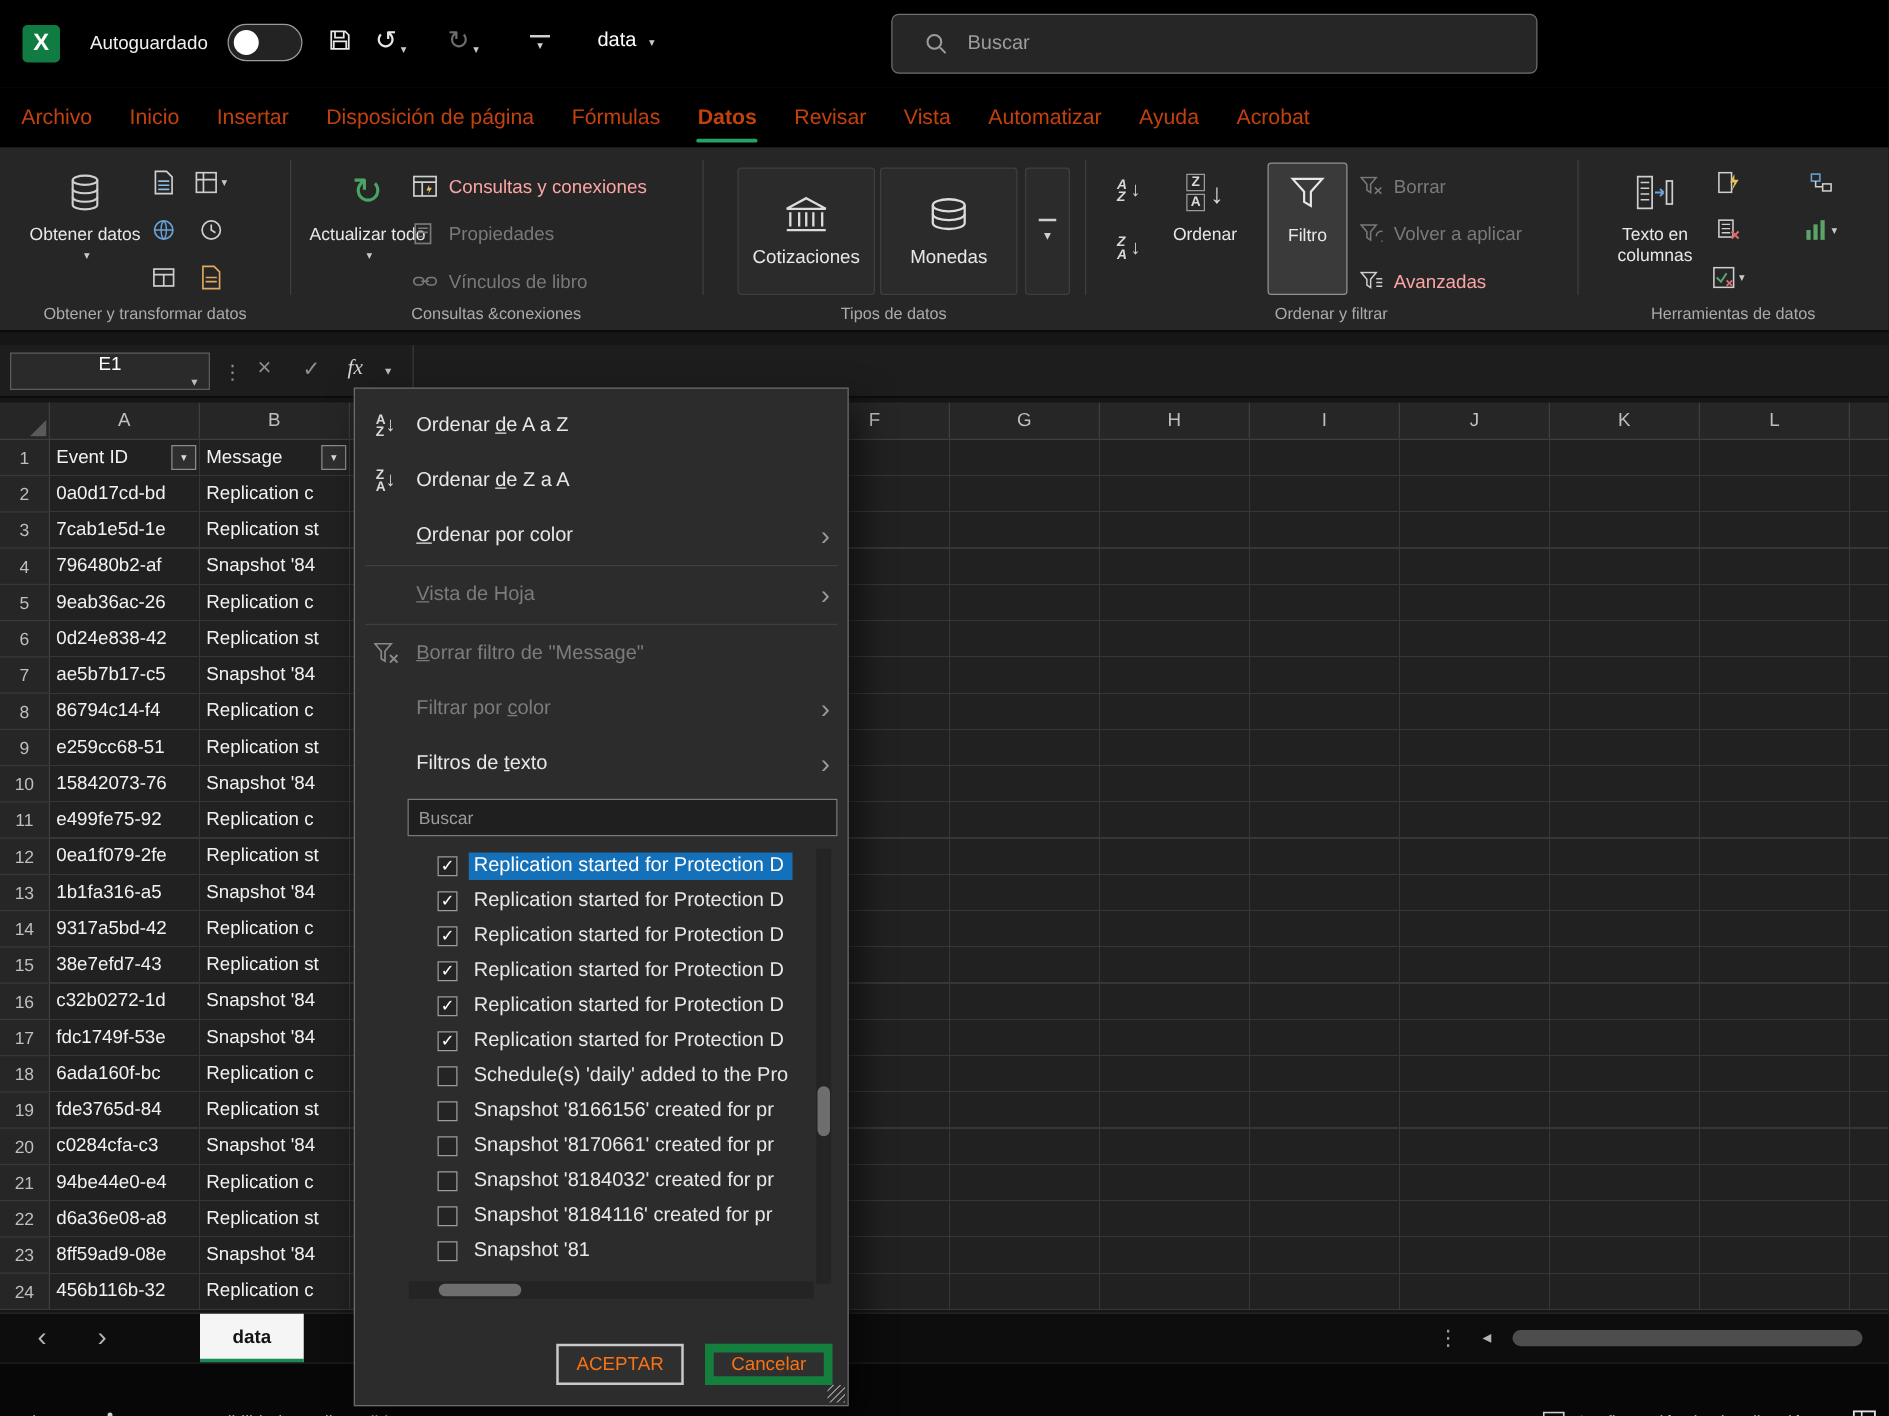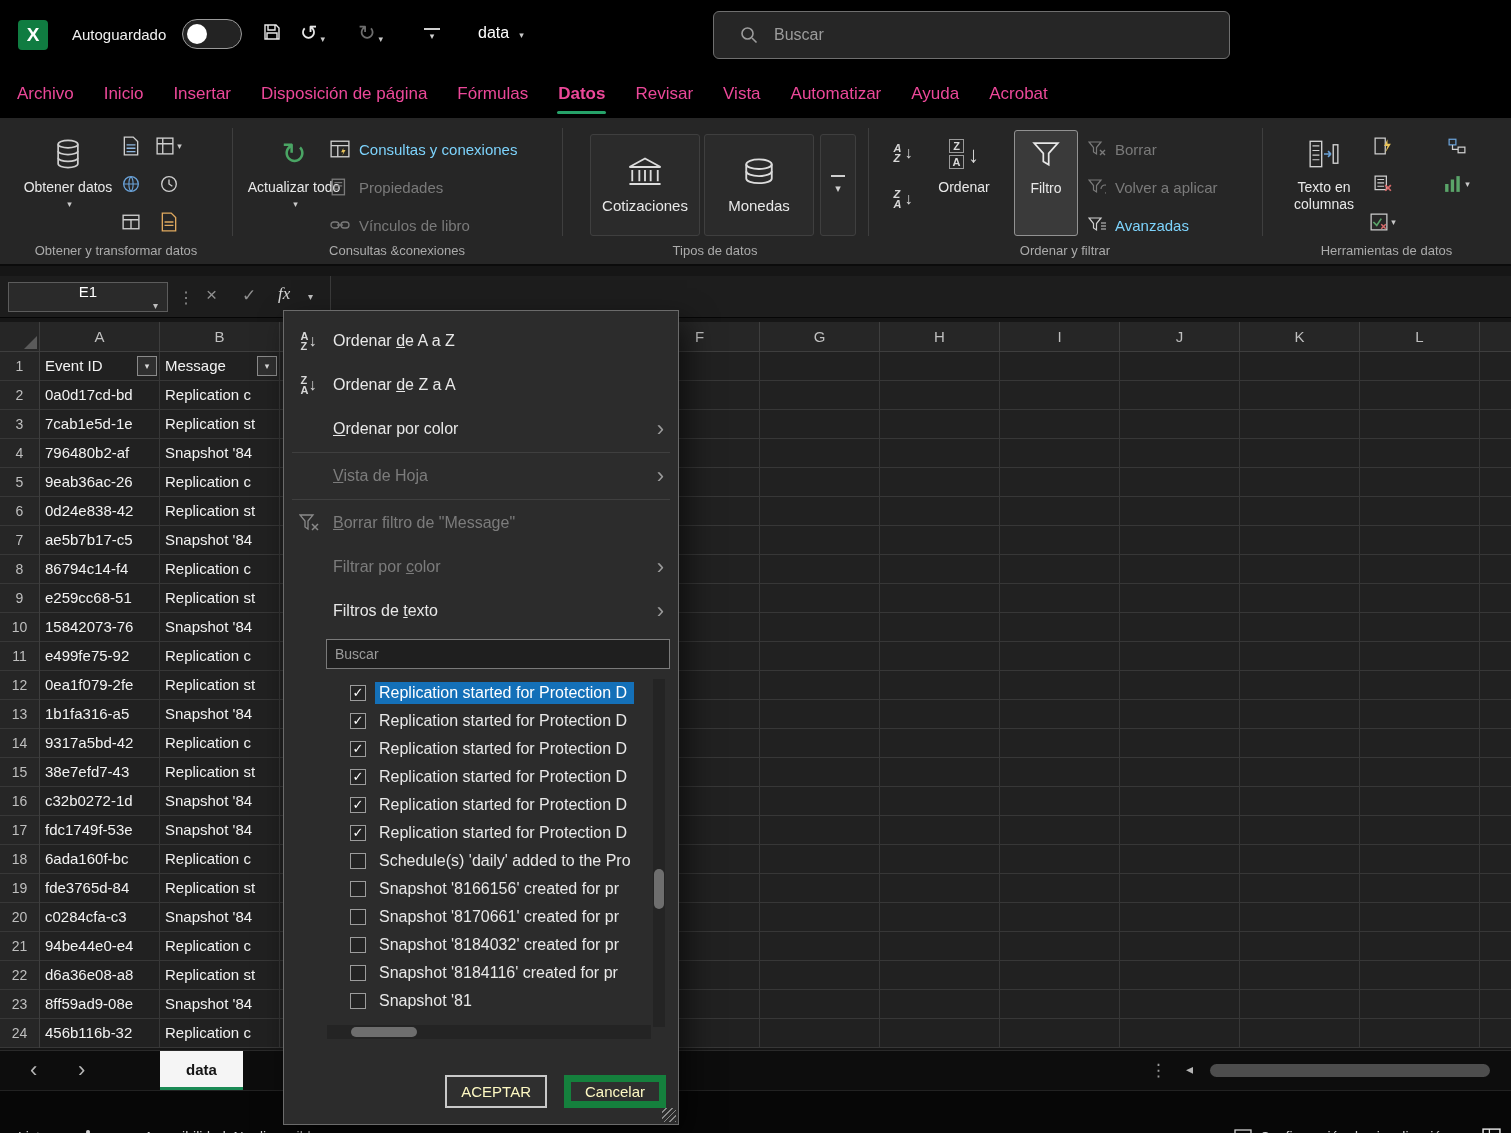--- a/index.html
+++ b/index.html
@@ -19,33 +19,33 @@
   .chev { font-size:9px; color:#c9c9c9; margin-left:3px; }
   .custbar { position:absolute; left:424px; top:28px; width:16px; border-top:2px solid #d0d0d0; color:#d0d0d0; font-size:9px; text-align:center; line-height:12px; }
   .fname { position:absolute; left:478px; top:24px; font-size:16px; color:#fff; display:flex; align-items:baseline; gap:7px; }
   .searchbox { position:absolute; left:713px; top:11px; width:517px; height:48px; background:#262626; border:1px solid #6f6f6f;
                border-radius:6px; display:flex; align-items:center; padding-left:26px; gap:16px; }
   .searchbox input { background:transparent; border:none; outline:none; color:#d0d0d0; font-size:16px; width:380px; font-family:inherit; }
   .searchbox input::placeholder { color:#9c9c9c; }
 
   
   .ribbontabs { position:absolute; left:0; top:70px; width:100%; height:48px; background:#000; display:flex; align-items:center; padding-left:2px; }
-  .rtab { padding:0 15px; height:100%; display:flex; align-items:center; font-size:17px; color:#ec4899; position:relative; }
+  .rtab { padding:0 15px; height:100%; display:flex; align-items:center; font-size:17px; color:#c2410c; position:relative; }
   .rtab.active { font-weight:700; }
   .rtab.active::after { content:""; position:absolute; left:14px; right:14px; bottom:4px; height:3px; background:#26a269; border-radius:2px; }
 
   
   .ribbon { position:absolute; left:0; top:118px; width:100%; height:148px; background:#262626; border-bottom:2px solid #0b0b0b; }
   .vsep { position:absolute; top:10px; bottom:28px; width:1px; background:#3e3e3e; }
   .grp-label { position:absolute; bottom:6px; font-size:13px; color:#ababab; text-align:center; white-space:nowrap; overflow:hidden; }
   .bigbtn { position:absolute; top:12px; display:flex; flex-direction:column; align-items:center; text-align:center;
             font-size:14px; line-height:17px; color:#e8e8e8; padding-top:4px; }
   .bicon { height:40px; display:flex; align-items:center; justify-content:center; margin-bottom:5px; }
   .sic { position:absolute; width:34px; height:28px; display:flex; align-items:center; justify-content:center; color:#cfcfcf; }
-  .qrow { position:absolute; height:30px; display:flex; align-items:center; gap:9px; font-size:15px; color:#7dd3fc; white-space:nowrap; }
+  .qrow { position:absolute; height:30px; display:flex; align-items:center; gap:9px; font-size:15px; color:#fca5a5; white-space:nowrap; }
   .qrow.disabled { color:#7a7a7a; }
   .tile { position:absolute; top:16px; width:110px; height:102px; border:1px solid #3f3f3f; background:#2b2b2b; border-radius:3px;
           display:flex; flex-direction:column; align-items:center; justify-content:center; gap:10px; font-size:15px; color:#e8e8e8; }
   .gallery-more { position:absolute; left:820px; top:16px; width:36px; height:102px; border:1px solid #3f3f3f; background:#2b2b2b; border-radius:3px;
           display:flex; flex-direction:column; align-items:center; justify-content:center; gap:5px; color:#cfcfcf; }
   .gbar { width:14px; border-top:2px solid #cfcfcf; }
   .mini { position:absolute; left:884px; width:38px; height:38px; display:flex; align-items:center; justify-content:center; gap:3px; }
   .saz { display:flex; flex-direction:column; font-size:11px; line-height:10px; font-weight:bold; color:#d8d8d8; font-style:normal; }
   .sarr { font-size:16px; color:#d8d8d8; }
   .filter-big { background:#3a3a3a; border:1px solid #929292; border-radius:3px; height:106px; }
@@ -94,21 +94,21 @@
   .frow { display:flex; align-items:center; height:28px; padding-left:24px; gap:9px; font-size:16px; color:#e8e8e8; }
   .frow .cb { width:16px; height:16px; flex:0 0 16px; border:1px solid #9c9c9c; background:#242424; display:flex;
               align-items:center; justify-content:center; font-size:13px; color:#fff; line-height:14px; }
   .frow .lbl { flex:1; white-space:nowrap; overflow:hidden; margin-right:30px; padding:2px 4px; }
   .frow.selected .lbl { background:#1470b8; color:#fff; }
   .vscroll { position:absolute; left:369px; top:368px; width:12px; height:348px; background:#242424; }
   .vscroll .thumb { position:absolute; left:1px; top:190px; width:10px; height:40px; background:#6e6e6e; border-radius:5px; }
   .hscroll { position:absolute; left:43px; top:714px; width:324px; height:14px; background:#242424; }
   .hscroll .thumb { position:absolute; left:24px; top:2px; width:66px; height:10px; background:#6e6e6e; border-radius:5px; }
   .fbtns { position:absolute; right:12px; bottom:16px; display:flex; gap:17px; }
-  .fbtn { min-width:95px; height:33px; background:#2f2f2f; color:#fef9c3; font-size:15px; font-family:inherit;
+  .fbtn { min-width:95px; height:33px; background:#2f2f2f; color:#f97316; font-size:15px; font-family:inherit;
           display:flex; align-items:center; justify-content:center; padding:0 14px; }
   .fbtn.primary { border:2px solid #c9c9c9; }
   .fbtn.secondary { border:7px solid #15803d; }
   .grip { position:absolute; right:2px; bottom:2px; width:14px; height:14px;
           background:repeating-linear-gradient(315deg, #8a8a8a 0 1px, transparent 1px 4px); }
 
   
   .tabsbar { position:absolute; left:0; top:1050px; width:100%; height:40px; background:#0d0d0d; border-top:1px solid #2a2a2a; }
   .tnav { position:absolute; top:6px; color:#b5b5b5; font-size:22px; }
   .sheet-tab { position:absolute; left:160px; top:0; height:100%; padding:0 26px; background:#f5f5f5; color:#141414;

